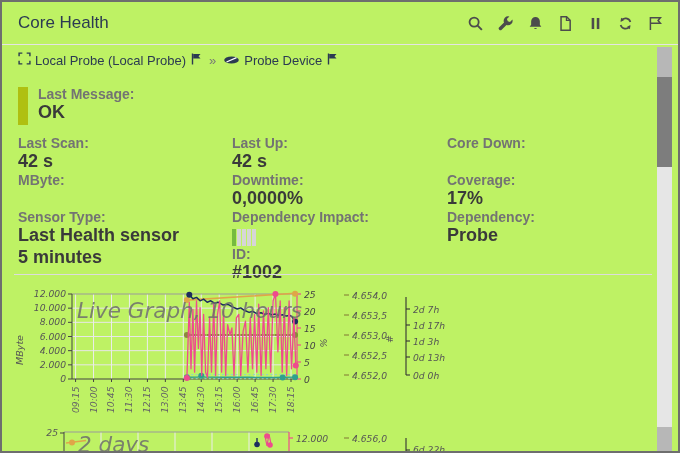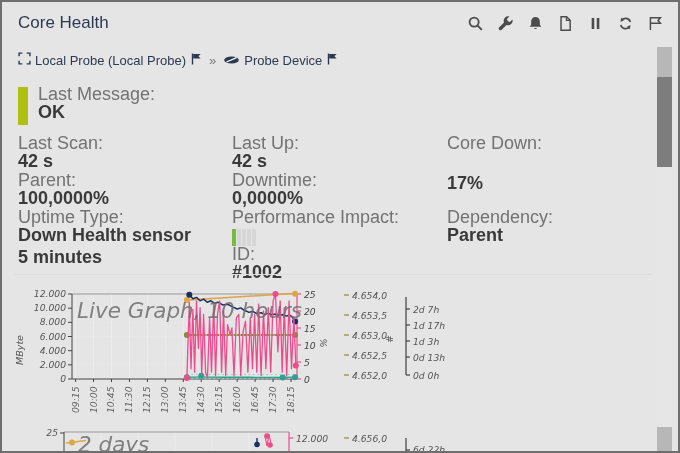--- a/index.html
+++ b/index.html
@@ -1,18 +1,18 @@
 <!DOCTYPE html>
 <html><head>
 <meta charset="utf-8">
 <style>
   html,body{margin:0;padding:0;background:#fff;}
   .window{
     position:relative;width:680px;height:453px;box-sizing:border-box;
-    border:2px solid #6e6e6e;background:#e5e5e5;overflow:hidden;
+    border:2px solid #6e6e6e;background:#bef264;overflow:hidden;
     font-family:"Liberation Sans",sans-serif;
   }
   .titlebar{
     height:43px;display:flex;align-items:center;
     padding:0 12px 0 16px;border-bottom:1px solid #e4e4e4;box-sizing:border-box;
   }
   .title{font-size:17px;color:#2b3a52;}
   .toolbar{margin-left:auto;display:flex;gap:13px;align-items:center;padding-right:2px;}
   .icon-btn{width:17px;height:17px;cursor:pointer;display:block;}
   .icon-btn svg{display:block;}
@@ -20,21 +20,21 @@
   .breadcrumb{
     position:absolute;left:16px;top:50px;display:flex;align-items:center;gap:5px;
     font-size:13px;color:#2b3a52;white-space:nowrap;
   }
   .crumb{display:flex;align-items:center;gap:4px;cursor:pointer;}
   .sep{color:#777;padding:0 2px;}
 
   .status-row{position:absolute;left:16px;top:85px;display:flex;}
   .lime-bar{width:10px;height:38px;background:#afc011;}
   .status-text{margin-left:10px;}
-  .flabel{font-size:18px;color:#737373;line-height:15px;}
+  .flabel{font-size:14px;color:#737373;line-height:15px;font-weight:bold;}
   .fvalue{font-size:18px;font-weight:bold;color:#3a3a3a;line-height:15px;margin-top:3px;min-height:15px;}
 
   .fields-grid{
     position:absolute;left:16px;top:134px;right:30px;
     display:grid;grid-template-columns:214px 215px 1fr;row-gap:4px;
   }
   .field-cell{height:33px;}
   .bars{display:flex;gap:1px;margin-top:4px;height:17px;}
   .bar{width:4px;height:17px;background:#d6d6d6;}
   .bar.on{background:#76bb3f;}
@@ -157,47 +157,47 @@
       </div>
       <div class="field-cell">
         <div class="flabel">Last Up:</div>
         <div class="fvalue">42 s</div>
       </div>
       <div class="field-cell">
         <div class="flabel">Core Down:</div>
         <div class="fvalue"></div>
       </div>
       <div class="field-cell">
-        <div class="flabel">Parent:</div>
-        <div class="fvalue">100,0000%</div>
+        <div class="flabel">MByte:</div>
       </div>
       <div class="field-cell">
         <div class="flabel">Downtime:</div>
         <div class="fvalue">0,0000%</div>
       </div>
       <div class="field-cell">
+        <div class="flabel">Coverage:</div>
         <div class="fvalue">17%</div>
       </div>
       <div class="field-cell">
-        <div class="flabel">Uptime Type:</div>
-        <div class="fvalue">Down Health sensor</div>
-      </div>
-      <div class="field-cell">
-        <div class="flabel">Performance Impact:</div>
+        <div class="flabel">Sensor Type:</div>
+        <div class="fvalue">Last Health sensor</div>
+      </div>
+      <div class="field-cell">
+        <div class="flabel">Dependency Impact:</div>
         <div class="bars">
           <div class="bar on"></div>
           <div class="bar"></div>
           <div class="bar"></div>
           <div class="bar"></div>
           <div class="bar"></div>
         </div>
       </div>
       <div class="field-cell">
         <div class="flabel">Dependency:</div>
-        <div class="fvalue">Parent</div>
+        <div class="fvalue">Probe</div>
       </div>
       <div class="field-cell">
         <div class="fvalue">5 minutes</div>
       </div>
       <div class="field-cell">
         <div class="flabel">ID:</div>
         <div class="fvalue">#1002</div>
       </div>
     </div>
 

